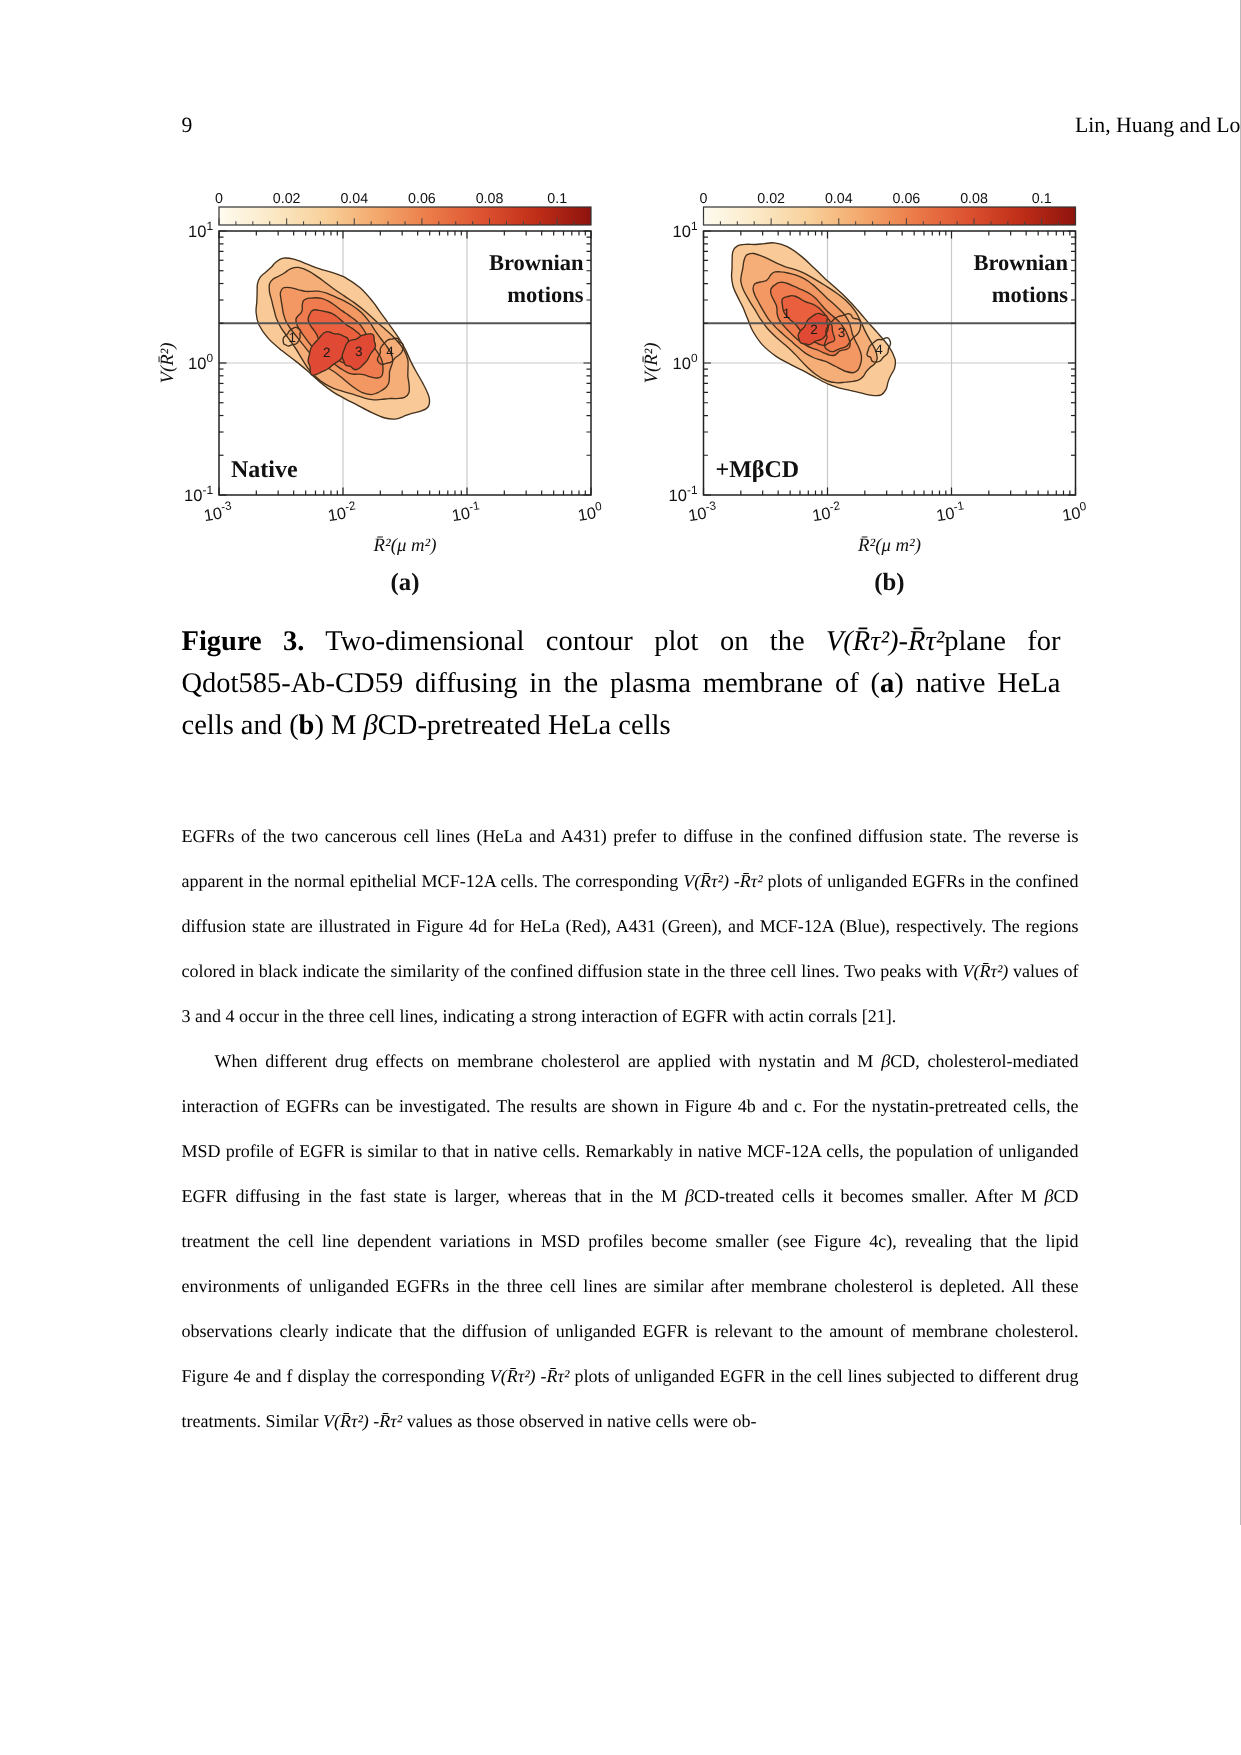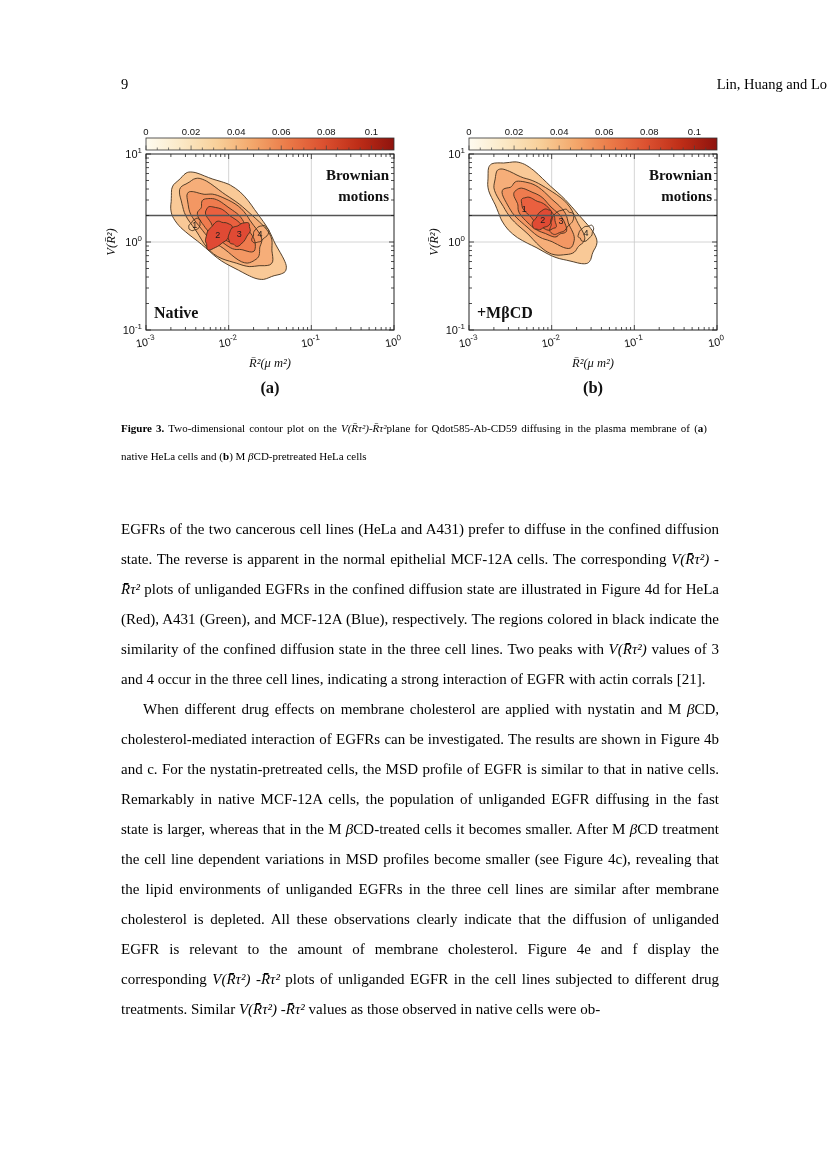--- a/index.html
+++ b/index.html
@@ -7,23 +7,23 @@
     width:827px;height:1170px;background:#ffffff;margin:0 auto;
     font-family:"Liberation Serif",serif;color:#000;position:relative;overflow:hidden;
   }
   .header{position:relative;padding-top:76px;height:20px;font-size:14.5px;}
   .page-number{position:absolute;left:121px;top:76px;}
   .running-head{position:absolute;left:0;right:0;top:76px;text-align:right;}
   .figure-block{margin-top:30px;}
   .panels{display:flex;justify-content:center;gap:26px;}
   svg.panel{width:297px;height:272px;display:block;}
   figcaption{
-    margin:16px 120px 0 121px;font-size:11px;line-height:28px;text-align:justify;
+    margin:16px 120px 0 121px;font-size:19px;line-height:28px;text-align:justify;
   }
-  .body-text{margin:44px 108px 0 121px;font-size:15px;line-height:30px;text-align:justify;}
+  .body-text{margin:44px 108px 0 121px;font-size:12px;line-height:30px;text-align:justify;}
   .body-text p{margin:0;}
   .body-text p.indent{text-indent:22px;}
   .seg-b{font-weight:bold;}
   .seg-m{font-style:italic;}
 </style>
 </head>
 <body>
 
 <div class="page">
 

